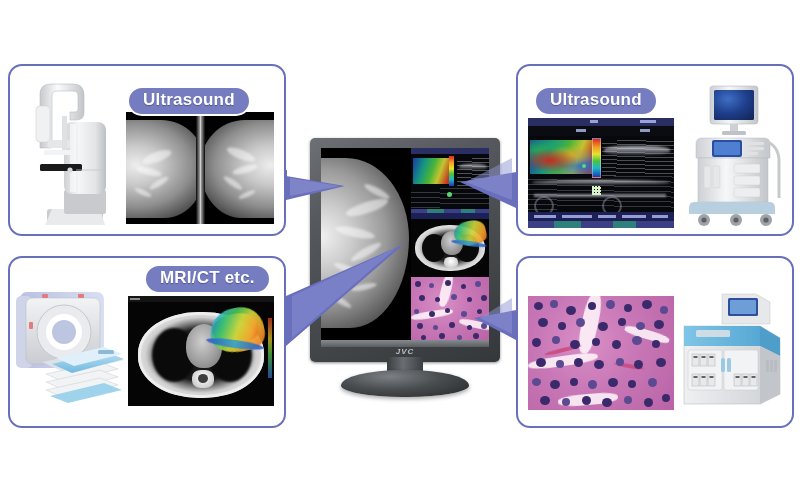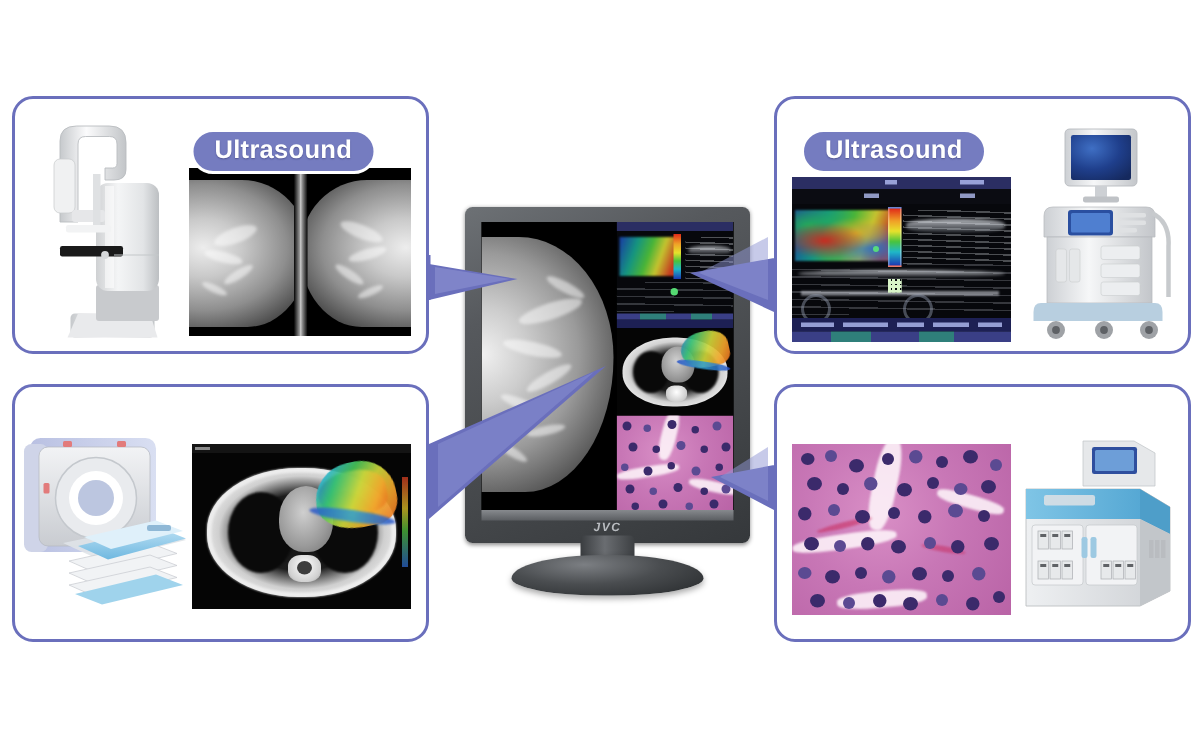--- a/index.html
+++ b/index.html
@@ -327,20 +327,21 @@
     <div class="overlay-dose" style="left:82px;top:12px;width:54px;height:44px;
       transform:rotate(-12deg);"></div>
     <div style="position:absolute;left:84px;top:18px;width:46px;height:30px;border-radius:50% 45% 35% 55%;
       background:linear-gradient(120deg,#2e6ad8 0%,#34bf74 25%,#cfd63a 55%,#f2a52c 80%,#e2601c 100%);
       opacity:.88;filter:blur(.6px);transform:rotate(-10deg);"></div>
     <div style="position:absolute;left:78px;top:44px;width:58px;height:8px;
       background:linear-gradient(90deg,#2a52c8,#2f9fd0 50%,#2a52c8);opacity:.85;
       border-radius:50%;filter:blur(.6px);transform:rotate(8deg);"></div>
   </div>
 
+  <div class="pill" id="pill-mrict">MRI/CT etc.</div>
 
   <div class="panel" id="panel-pathology"></div>
 
   <div class="art" id="art-path-scanner" style="left:676px;top:286px;width:112px;height:122px;">
     <svg viewBox="0 0 112 122" width="112" height="122">
       <defs>
         <linearGradient id="pg1" x1="0" y1="0" x2="1" y2="0">
           <stop offset="0" stop-color="#eef0f2"></stop>
             <stop offset="1" stop-color="#cdd0d4"></stop>
         </linearGradient>

